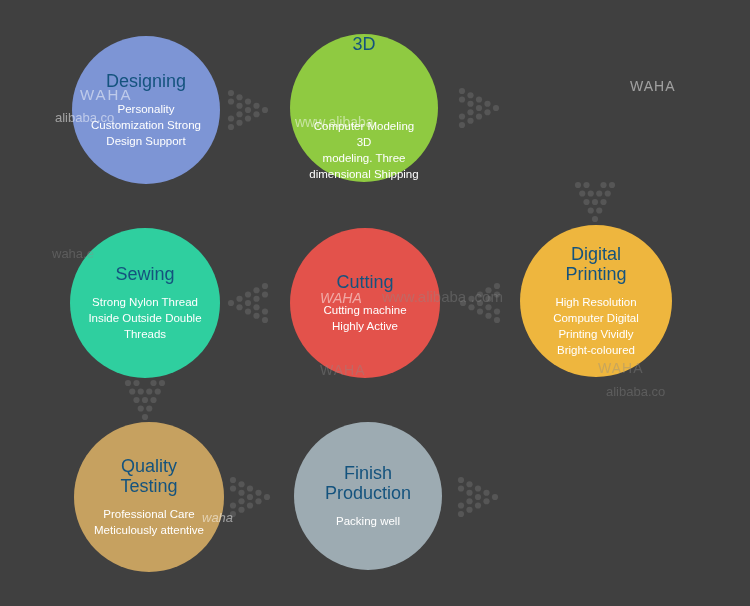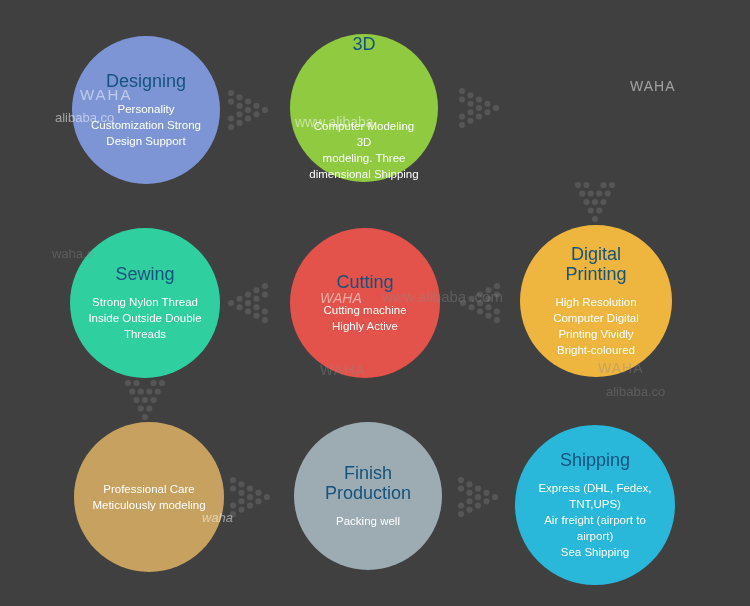--- a/index.html
+++ b/index.html
@@ -84,35 +84,29 @@
 Printing Vividly
 Bright-coloured</div>
   </div>
   <div class="circle c5" style="background: rgb(47, 207, 159);">
     <div class="title">Sewing</div>
     <div class="desc">Strong Nylon Thread
 Inside Outside Double
 Threads</div>
   </div>
   <div class="circle c6" style="background: rgb(198, 161, 96);">
+    <div class="title">Quality
+Testing</div>
     <div class="desc">Professional Care
-Meticulously modeling</div>
+Meticulously attentive</div>
   </div>
   <div class="circle c7" style="background: rgb(157, 171, 178);">
     <div class="title">Finish
 Production</div>
     <div class="desc">Packing well</div>
-  </div>
-  <div class="circle c8" style="background: rgb(42, 184, 218);">
-    <div class="title">Shipping</div>
-    <div class="desc">Express (DHL, Fedex,
-TNT,UPS)
-Air freight (airport to
-airport)
-Sea Shipping</div>
   </div>
 
   <div class="arrow a0"><svg width="44" height="44" viewBox="-22 -22 44 44">
         <g transform="rotate(0)">
           <circle cx="-17" cy="-17" r="3.1" fill="#565656"></circle>
           <circle cx="-17" cy="-8.5" r="3.1" fill="#565656"></circle>
           <circle cx="-17" cy="8.5" r="3.1" fill="#565656"></circle>
           <circle cx="-17" cy="17" r="3.1" fill="#565656"></circle>
           <circle cx="-8.5" cy="-12.75" r="3.1" fill="#565656"></circle>
           <circle cx="-8.5" cy="-4.25" r="3.1" fill="#565656"></circle>

